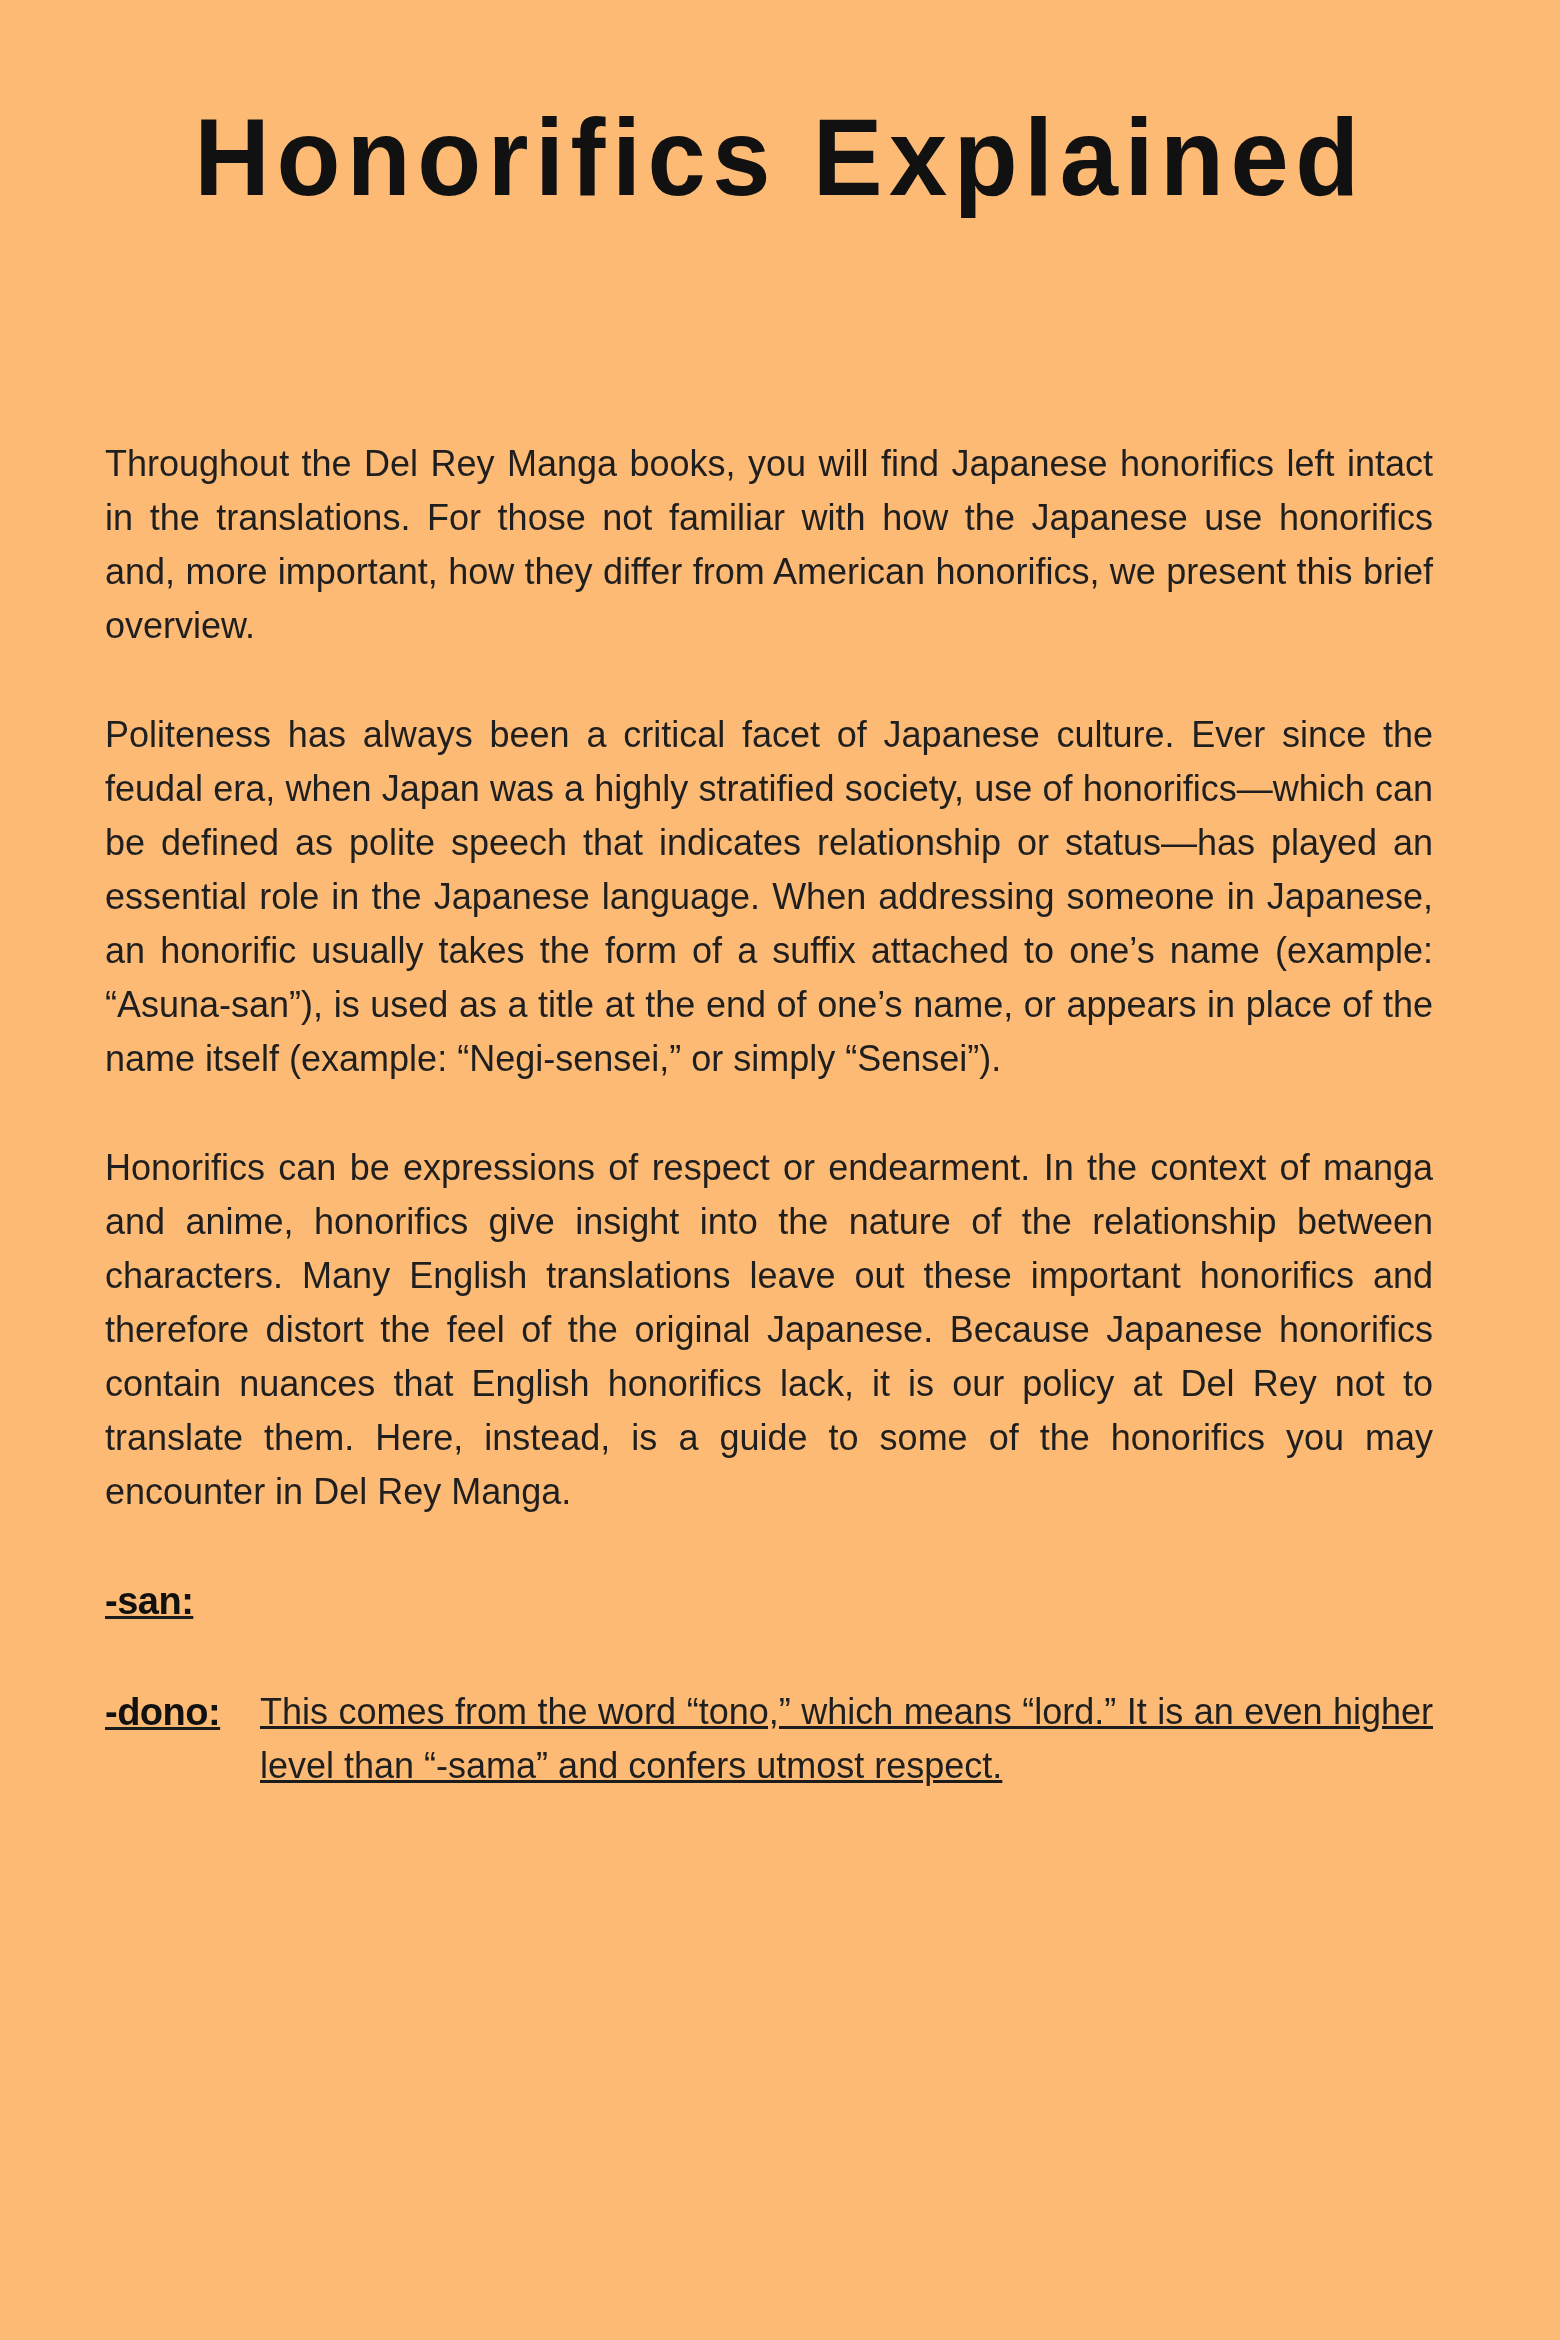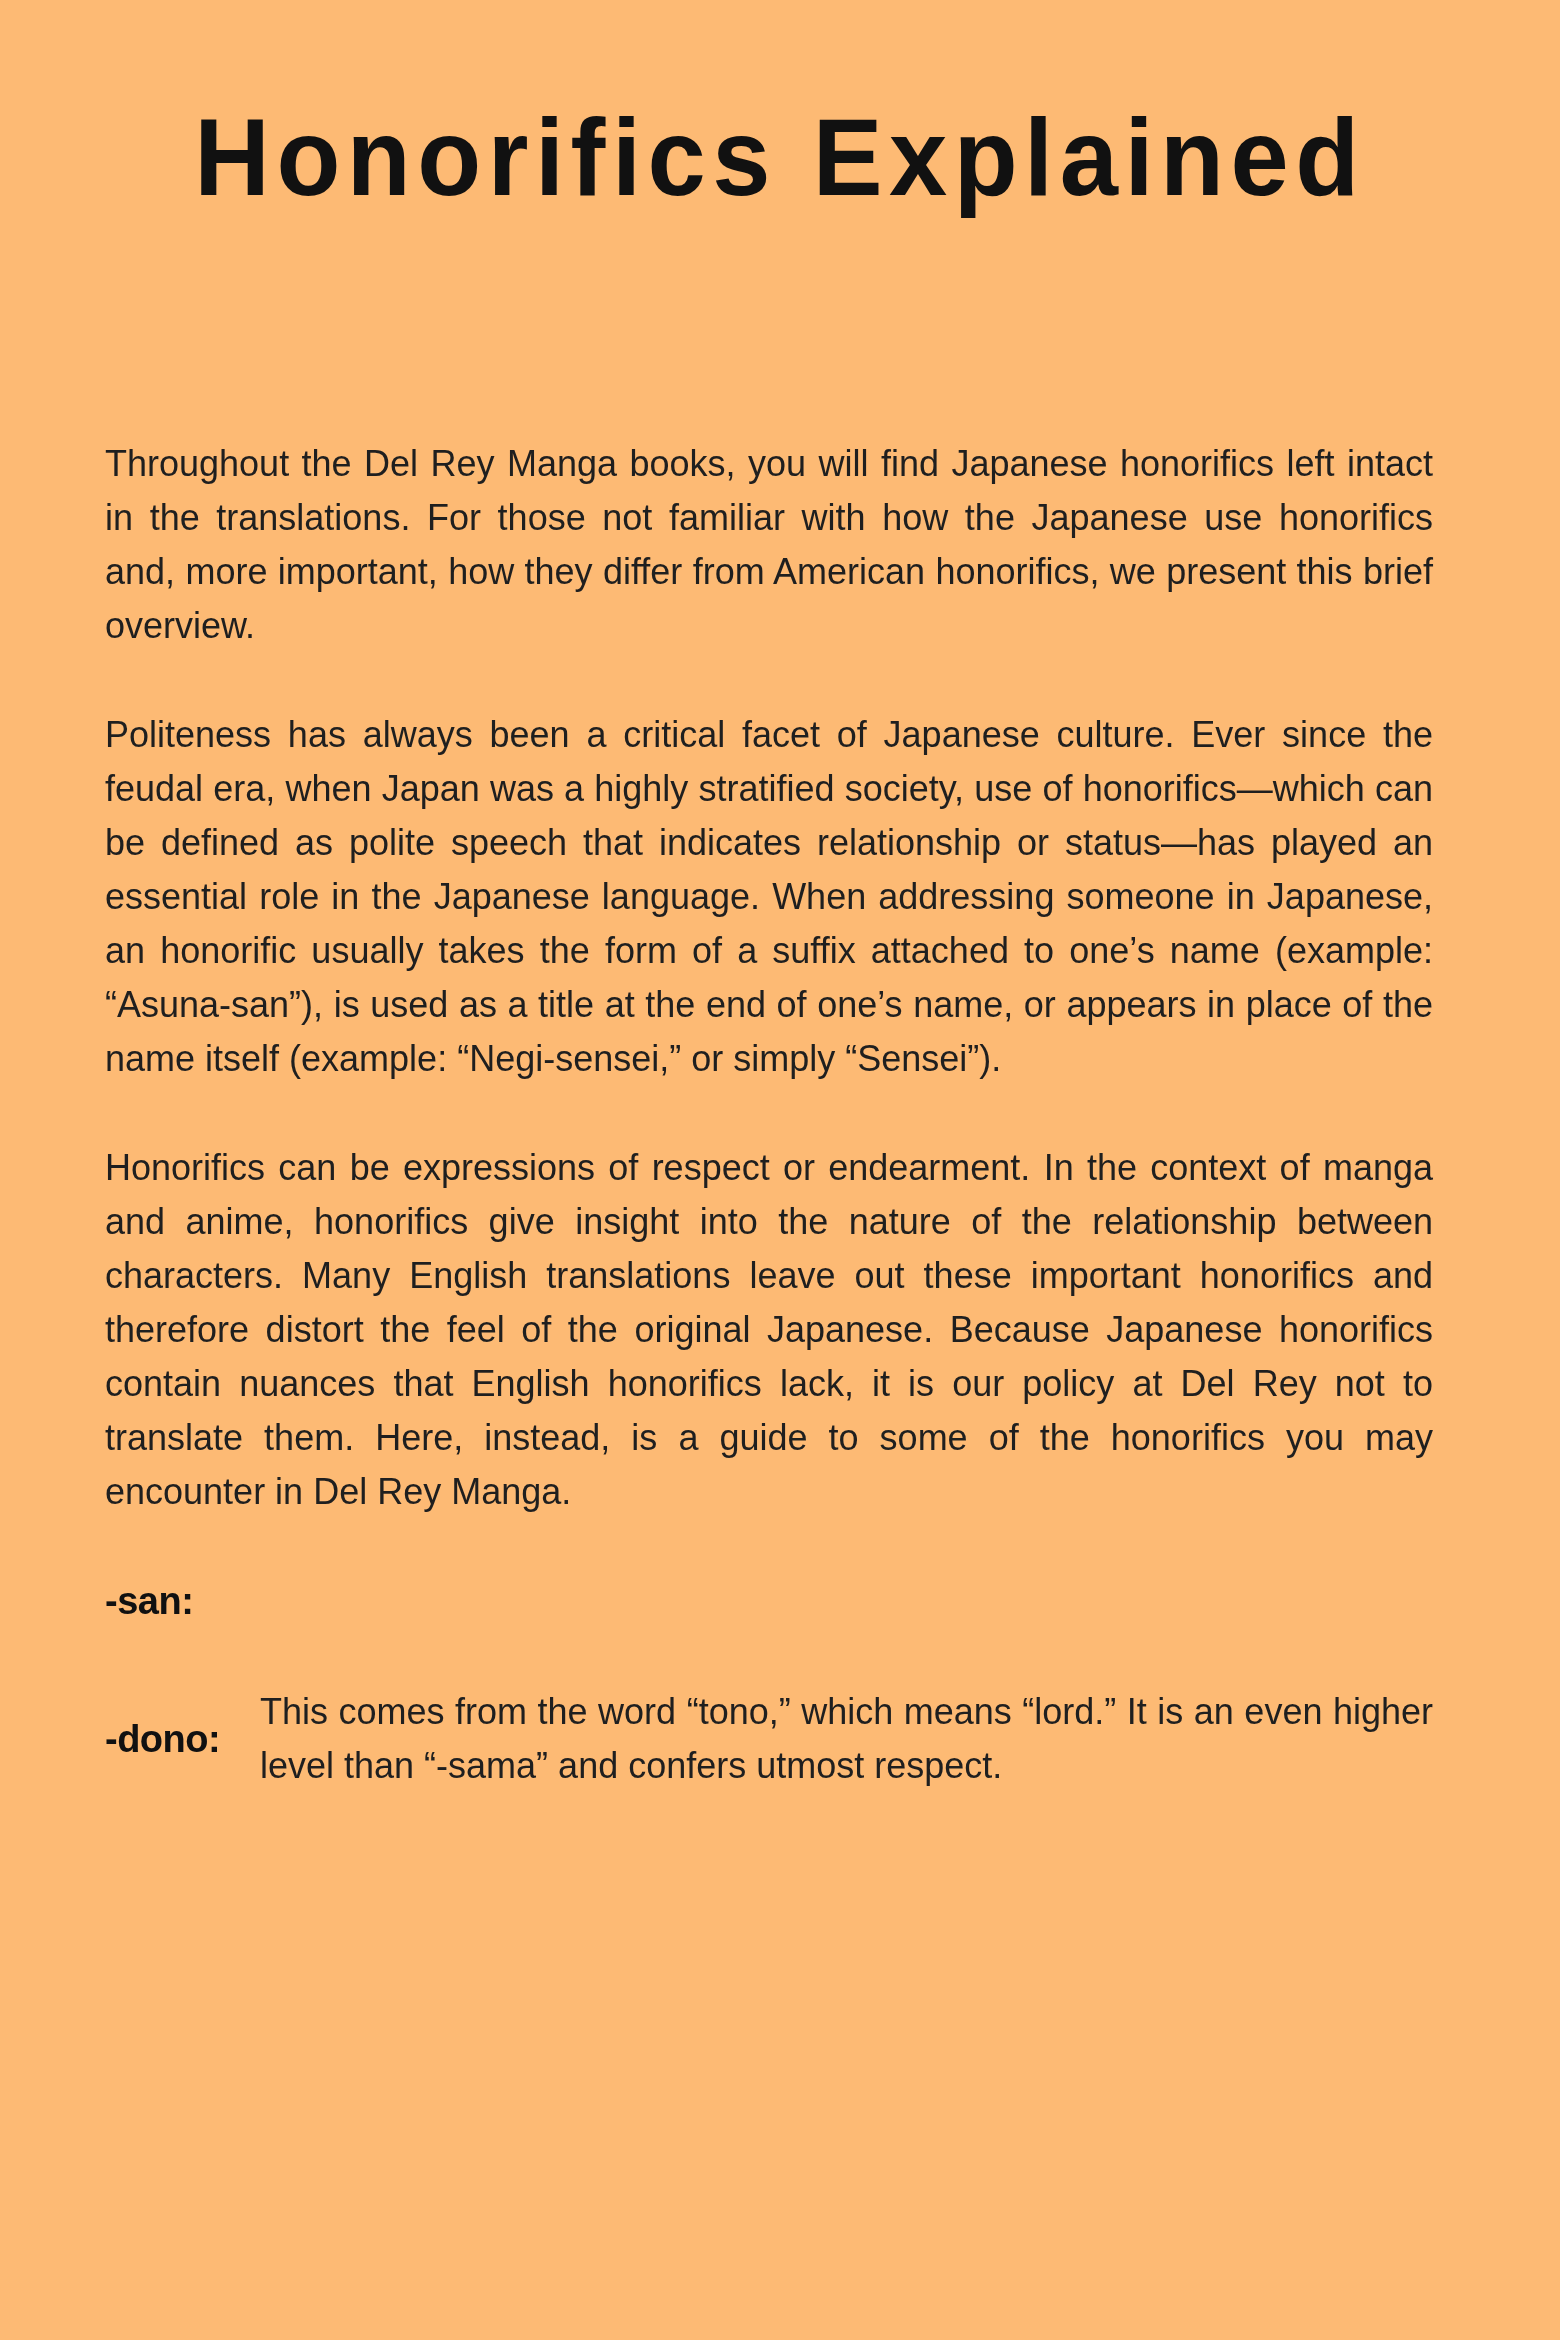--- a/index.html
+++ b/index.html
@@ -40,22 +40,23 @@
   }
   .content p {
     margin: 0 0 55px 0;
     font-size: 36px;
     line-height: 54px;
     text-align: justify;
     color: #1f1f1f;
   }
   .entry {
     display: flex;
-    align-items: center;
+    align-items: flex-start;
     margin-bottom: 57px;
+    text-decoration: underline;
   }
   .term {
     flex: 0 0 155px;
     font-size: 38px;
     line-height: 54px;
     font-weight: 700;
     color: #111111;
     letter-spacing: -0.5px;
   }
   .definition {

